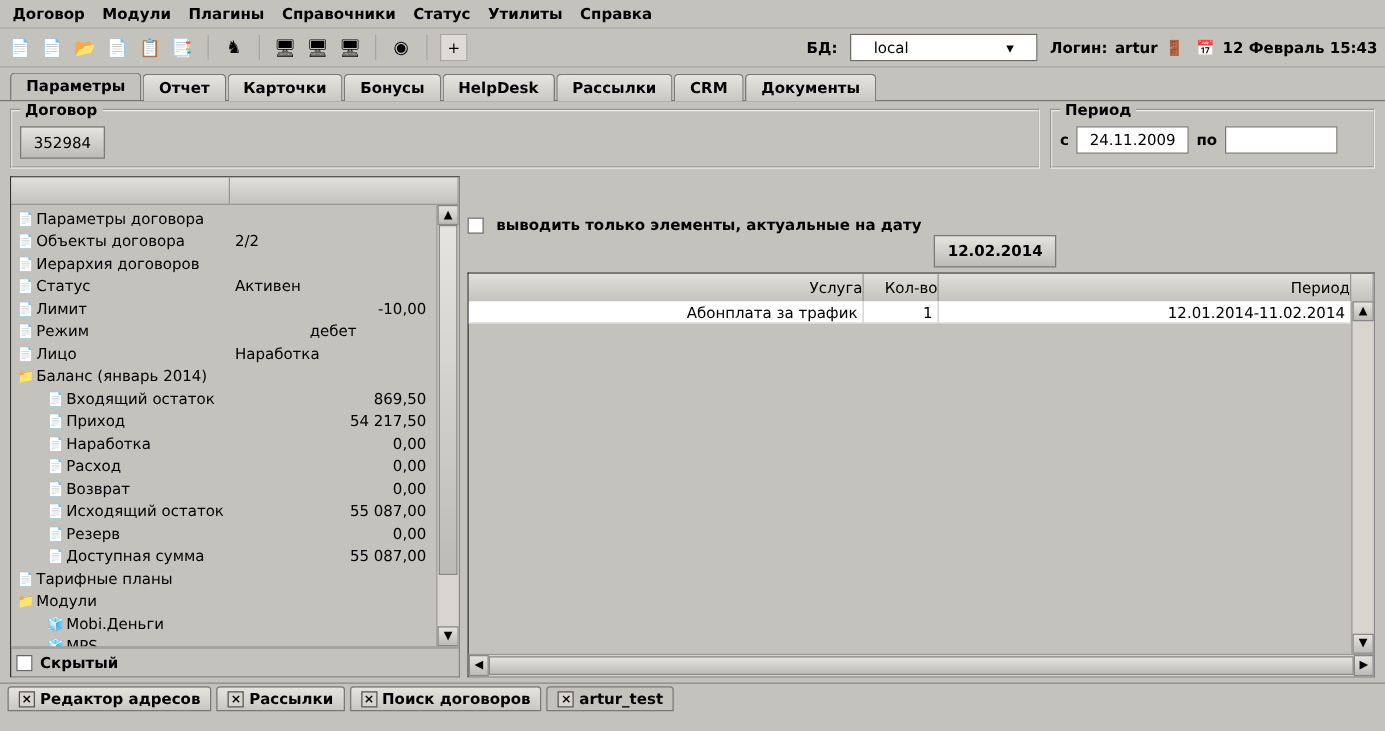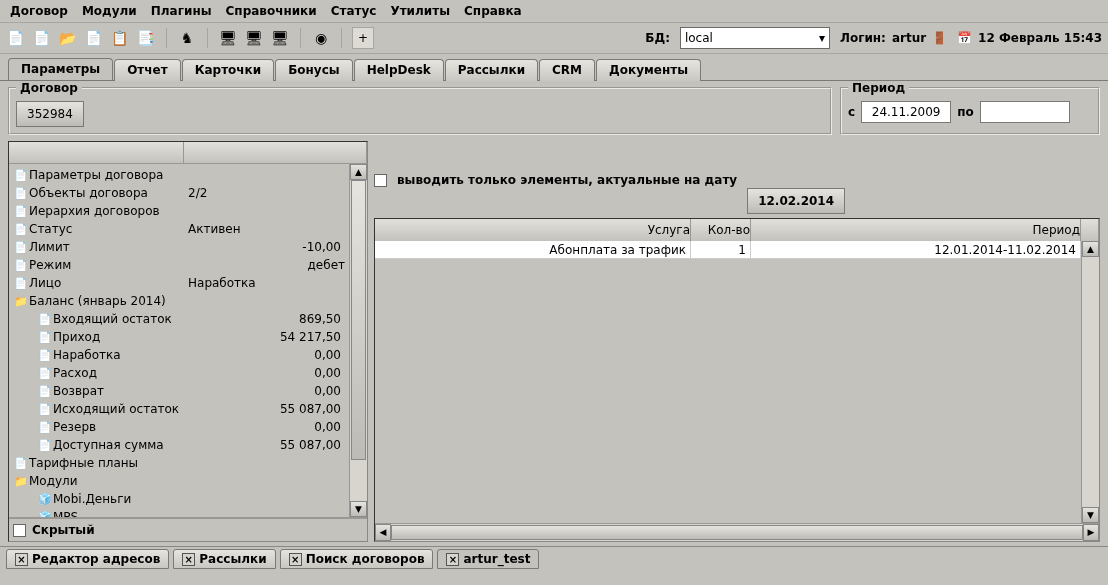--- a/index.html
+++ b/index.html
@@ -38,21 +38,21 @@
   .sep { width: 1px; height: 20px; background: #a8a6a0; margin: 0 4px; }
   .plusbtn {
     width: 22px; height: 22px;
     background: #dedbd4; border: 1px solid #a8a6a0;
     text-align: center; line-height: 20px;
   }
   .spacer { flex: 1; }
   .db-select {
     background: #fff; border: 1px solid #6b6a66;
     height: 22px; width: 150px; display: inline-flex; align-items: center;
-    justify-content: space-between; padding: 0 4px; margin: 0 10px;
+    justify-content: space-between; padding: 0 18px; margin: 0 10px;
   }
   .login-block { font-weight: bold; display: inline-flex; align-items: center; gap: 6px; margin-right: 10px;}
   .datetime { font-weight: bold; display: inline-flex; align-items: center; gap: 6px;}
   .tabbar {
     display: flex;
     padding: 4px 8px 0 8px;
     gap: 0;
   }
   .tab {
     background: linear-gradient(#e6e4de, #c9c7c1);
@@ -305,21 +305,21 @@
           <div class="trow">
             <span class="tind" style="width: 0px;"></span>
             <span class="ticon-sm">📄</span>
             <span class="tlabel" style="width: 155px; overflow: hidden; white-space: nowrap;">Лимит</span>
             <span class="tval" style="flex: 1 1 0%;">-10,00</span>
           </div>
           <div class="trow">
             <span class="tind" style="width: 0px;"></span>
             <span class="ticon-sm">📄</span>
             <span class="tlabel" style="width: 155px; overflow: hidden; white-space: nowrap;">Режим</span>
-            <span style="text-align: right; flex: 1 1 0%; padding-left: 4px;">дебет</span>
+            <span style="text-align: center; flex: 1 1 0%; padding-left: 4px;">дебет</span>
           </div>
           <div class="trow">
             <span class="tind" style="width: 0px;"></span>
             <span class="ticon-sm">📄</span>
             <span class="tlabel" style="width: 155px; overflow: hidden; white-space: nowrap;">Лицо</span>
             <span style="text-align: left; flex: 1 1 0%; padding-left: 4px;">Наработка</span>
           </div>
           <div class="trow">
             <span class="tind" style="width: 0px;"></span>
             <span class="ticon-sm">📁</span>

